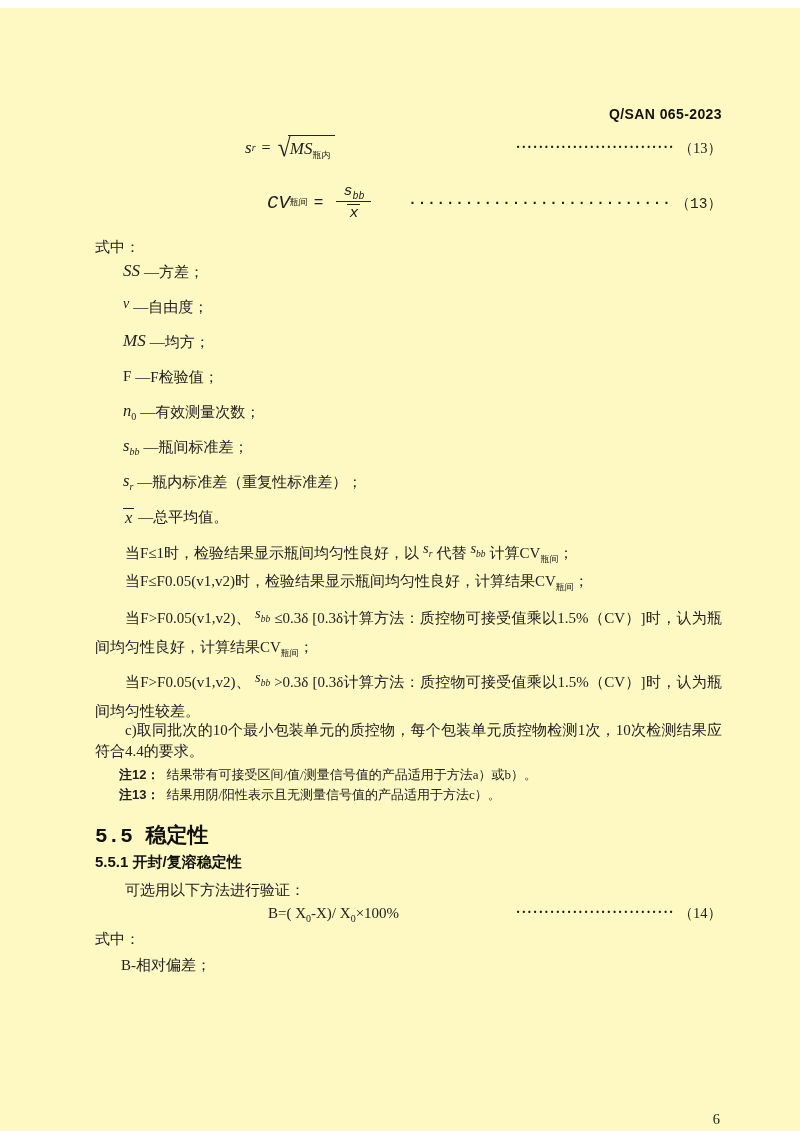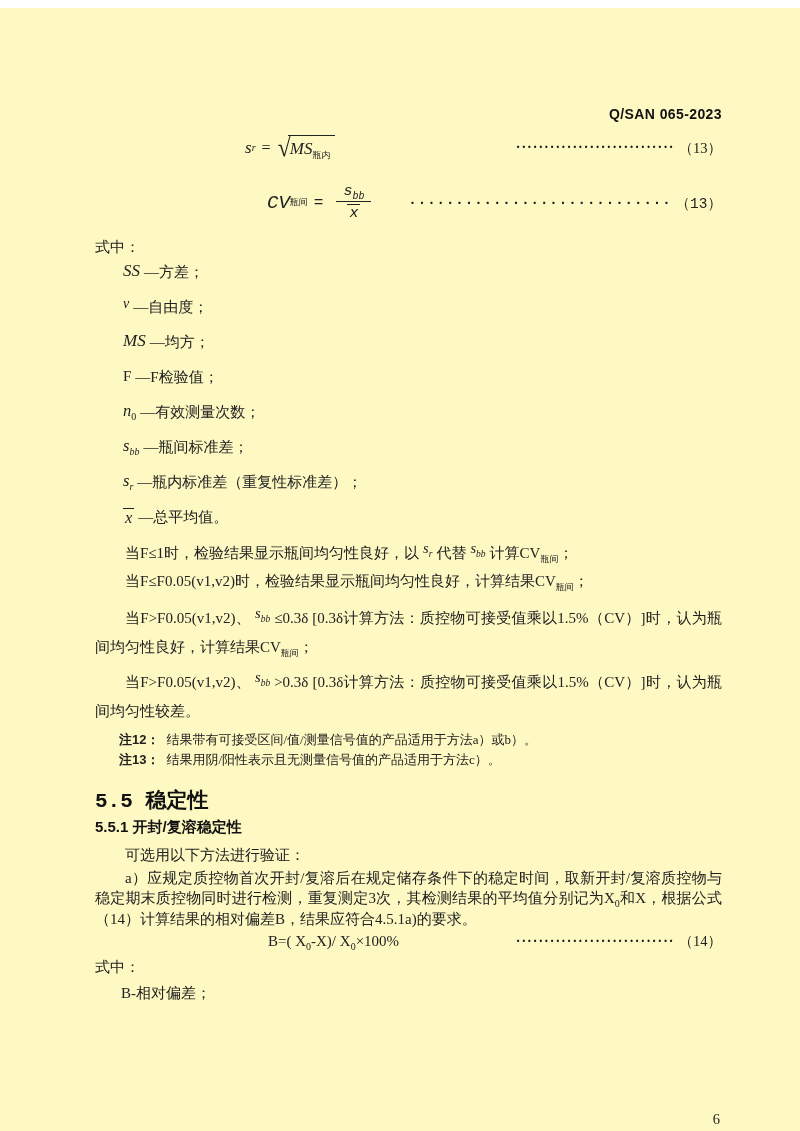--- a/index.html
+++ b/index.html
@@ -149,32 +149,32 @@
     </div>
 
     <p class="fp indent p1"><span>当F≤1时，检验结果显示瓶间均匀性良好，以</span><span class="rsym"><span>s</span><sub>r</sub></span><span>代替</span><span class="rsym"><span>s</span><sub>bb</sub></span><span>计算CV</span><sub class="cvsub">瓶间</sub><span>；</span></p>
 
     <p class="fp indent"><span>当F≤F0.05(v1,v2)时，检验结果显示瓶间均匀性良好，计算结果CV</span><sub class="cvsub">瓶间</sub><span>；</span></p>
 
     <p class="fp2 indent p3"><span>当F&gt;F0.05(v1,v2)、</span><span class="rsym"><span>s</span><sub>bb</sub></span><span>≤0.3δ [0.3δ计算方法：质控物可接受值乘以1.5%（CV）]时，认为瓶间均匀性良好，计算结果CV</span><sub class="cvsub">瓶间</sub><span>；</span></p>
 
     <p class="fp2 indent p4"><span>当F&gt;F0.05(v1,v2)、</span><span class="rsym"><span>s</span><sub>bb</sub></span><span>&gt;0.3δ [0.3δ计算方法：质控物可接受值乘以1.5%（CV）]时，认为瓶间均匀性较差。</span></p>
 
+    <p class="p-body indent item-c">c)取同批次的10个最小包装单元的质控物，每个包装单元质控物检测1次，10次检测结果应符合4.4的要求。</p>
 
     <div class="notes">
       <div class="note"><span class="nlabel">注12：</span><span>结果带有可接受区间/值/测量信号值的产品适用于方法a）或b）。</span></div>
       <div class="note"><span class="nlabel">注13：</span><span>结果用阴/阳性表示且无测量信号值的产品适用于方法c）。</span></div>
     </div>
 
     <div class="h2">5.5 稳定性</div>
     <div class="h3">5.5.1 开封/复溶稳定性</div>
 
     <p class="p-body indent intro">可选用以下方法进行验证：</p>
 
-    <p class="p-body indent pa"><span>a）应规定质控物首次开封/复溶后在规定储存条件下的稳定时间，取新开封/复溶质控物与稳定期末质控物同时进行检测，重复测定3次，其检测结果的平均值分别记为X</span><sub style="font-size:10px; line-height:0">0</sub><span>和X，根据公式（14）计算结果的相对偏差B，结果应符合4.5.1a)的要求。</span></p>
 
     <div class="frow f14">
       <span class="math14"><span>B=( X</span><sub style="font-size:10px; line-height:0">0</sub><span>-X)/ X</span><sub style="font-size:10px; line-height:0">0</sub><span>×100%</span></span>
       <span class="fleader">····························</span>
       <span class="fnum">（14）</span>
     </div>
 
     <div class="where2">式中：</div>
     <div class="bdef">B-相对偏差；</div>
 

